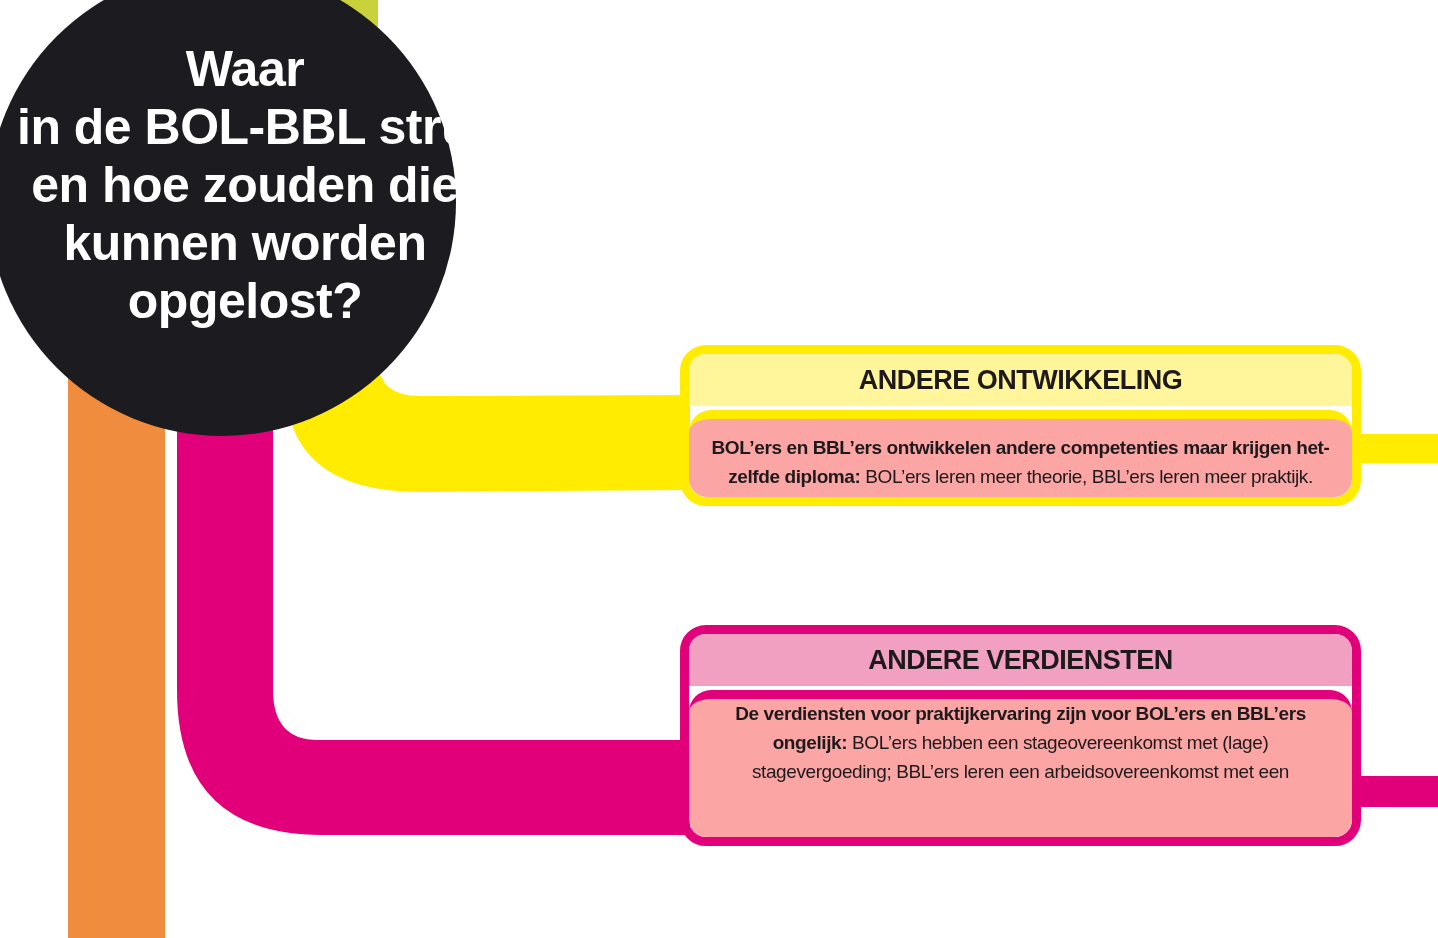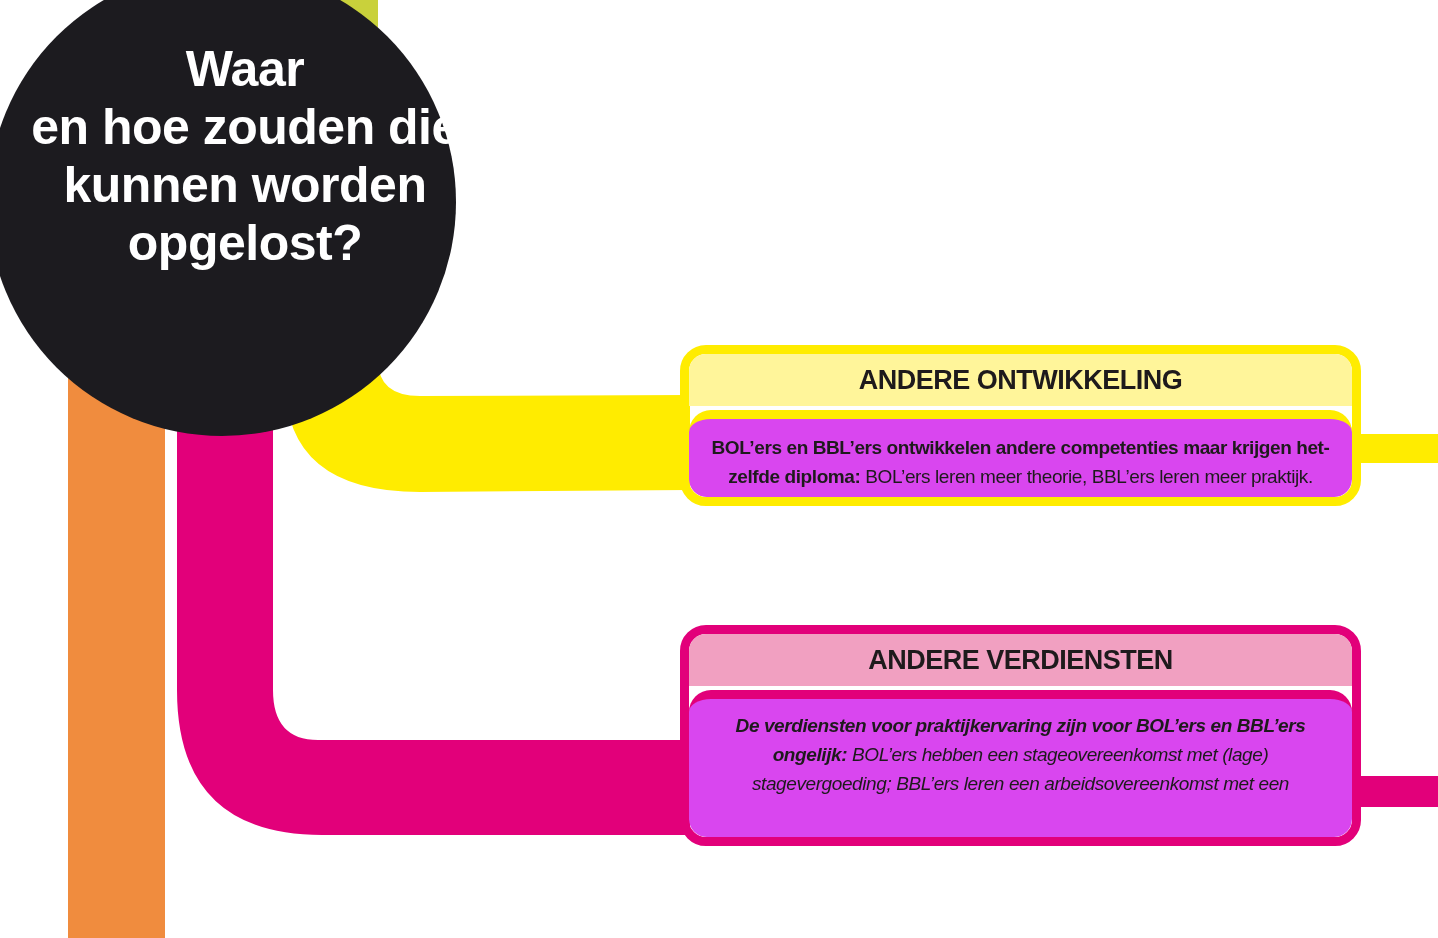--- a/index.html
+++ b/index.html
@@ -42,38 +42,38 @@
     height: 52px;
     display: flex; align-items: center; justify-content: center;
     font-weight: bold;
     font-size: 27px;
     color: #1e1a1c;
     letter-spacing: -0.5px;
   }
   .card-body {
     position: absolute;
     left: 0; right: 0; bottom: 0;
-    background: #d946ef;
+    background: #fca5a5;
     border-top: 9px solid;
     border-radius: 22px 22px 18px 18px;
     box-sizing: border-box;
     text-align: center;
     color: #1e1a1c;
     font-size: 19px;
     letter-spacing: -0.4px;
   }
   .card-body b { font-weight: bold; }
 
   .card-yellow { left: 680px; top: 345px; width: 681px; height: 161px; border-color: #ffec00; }
   .card-yellow .card-header { background: #fff59a; }
   .card-yellow .card-body { top: 56px; border-top-color: #ffec00; padding-top: 14px; line-height: 29px; }
 
   .card-pink { left: 680px; top: 625px; width: 681px; height: 221px; border-color: #e2007a; }
   .card-pink .card-header { background: #f1a0c1; }
-  .card-pink .card-body { top: 56px; border-top-color: #e2007a; padding-top: 12px; line-height: 29px; font-style: italic; }
+  .card-pink .card-body { top: 56px; border-top-color: #e2007a; padding-top: 0; line-height: 29px; }
 </style>
 </head>
 <body>
 
 <svg class="tubes" width="1438" height="938" viewBox="0 0 1438 938">
 
   <rect x="68" y="300" width="97" height="638" fill="#f08c3e"></rect>
 
   <rect x="285" y="0" width="93" height="120" fill="#c9d13b"></rect>
 
@@ -82,20 +82,21 @@
   <rect x="1355" y="434" width="83" height="29" fill="#ffec00"></rect>
 
   <path d="M177 380 L177 690 Q177 835 322 835 L690 835 L690 740 L318 740 Q273 740 273 690 L273 380 Z" fill="#e2007a"></path>
 
   <rect x="1355" y="776" width="83" height="31" fill="#e2007a"></rect>
 </svg>
 
 <div class="question-circle"></div>
 <div class="question-text">
   <span>Waar</span>
+  <span>in de BOL-BBL structuur</span>
   <span>en hoe zouden die</span>
   <span>kunnen worden</span>
   <span>opgelost?</span>
 </div>
 
 <div class="card card-yellow">
   <div class="card-header">ANDERE ONTWIKKELING</div>
   <div class="card-body">
     <div>
       <b>BOL’ers en BBL’ers ontwikkelen andere competenties maar krijgen het-</b>

